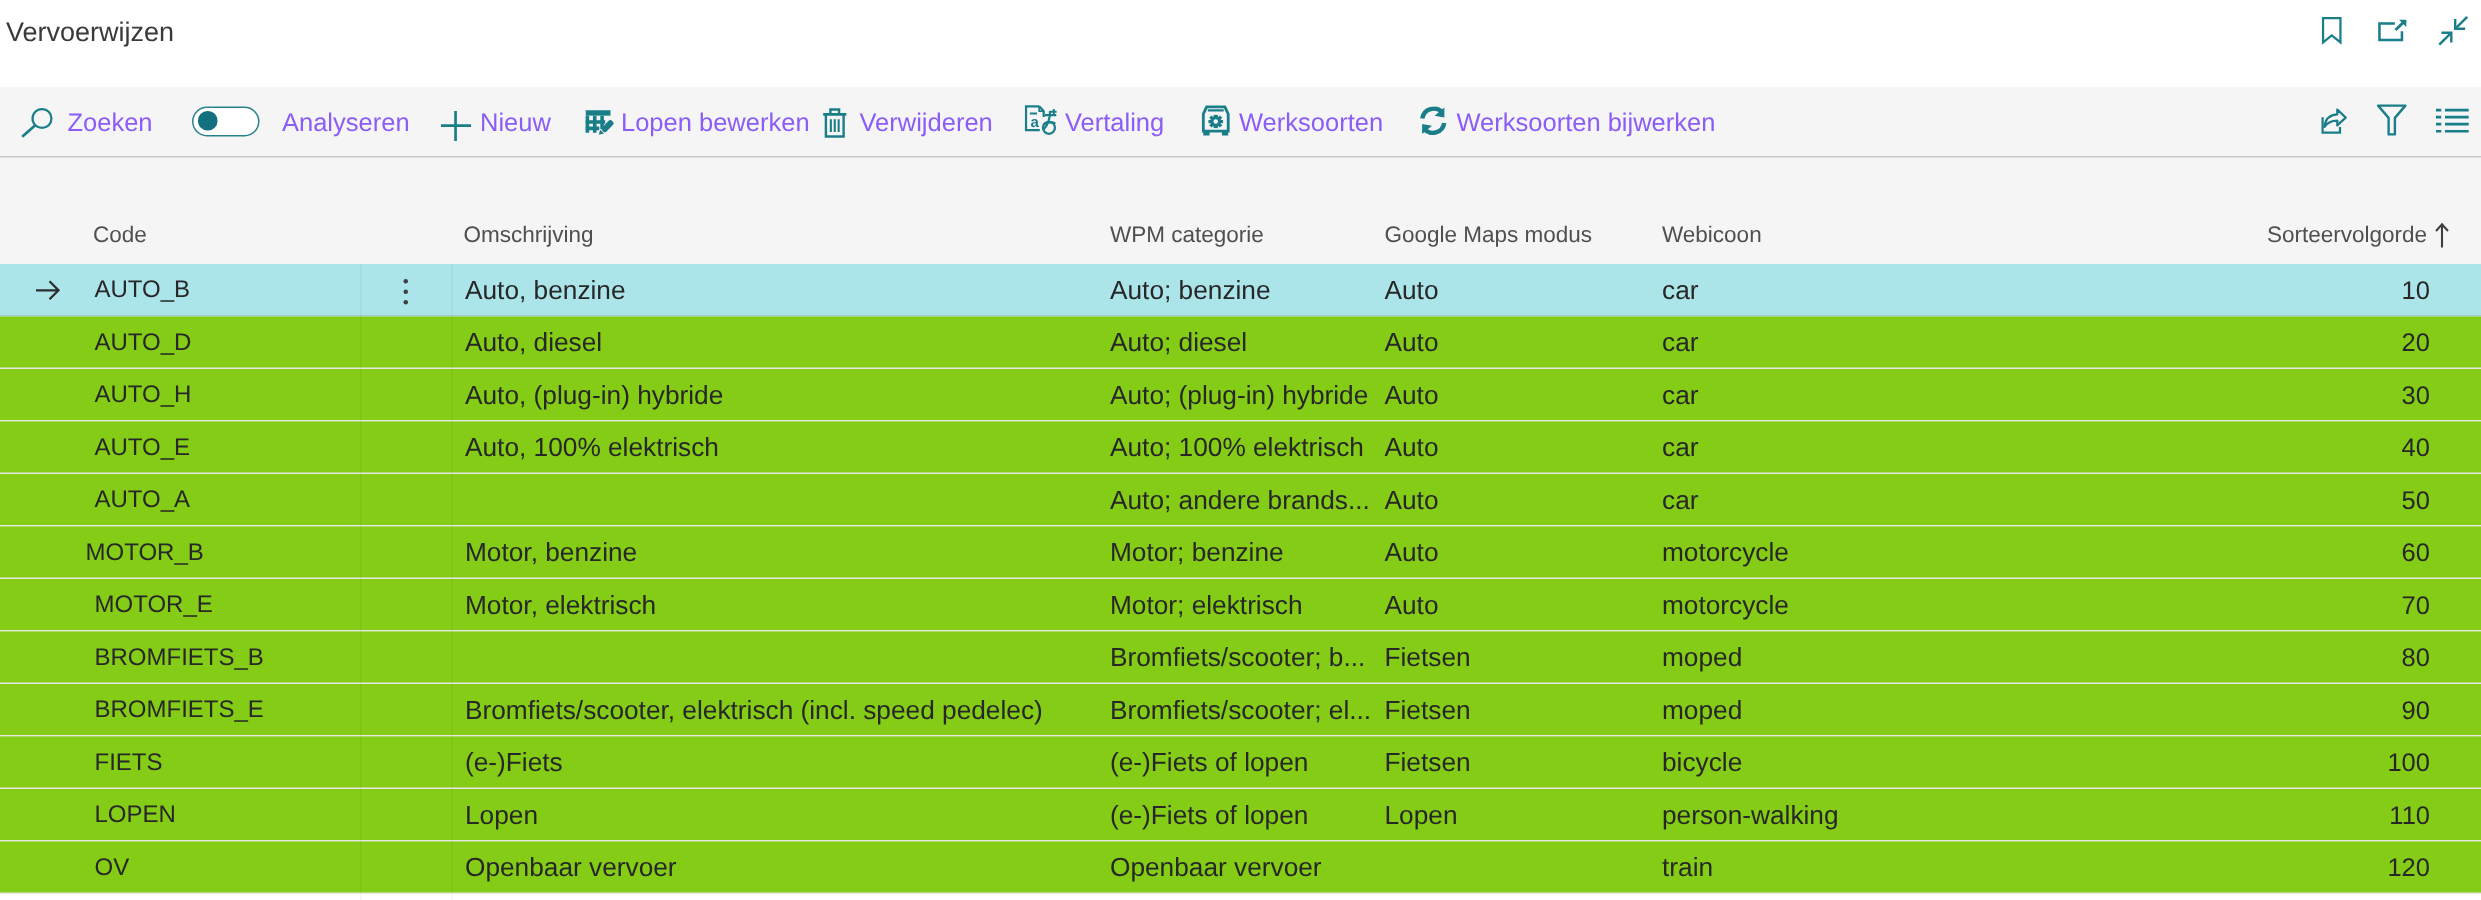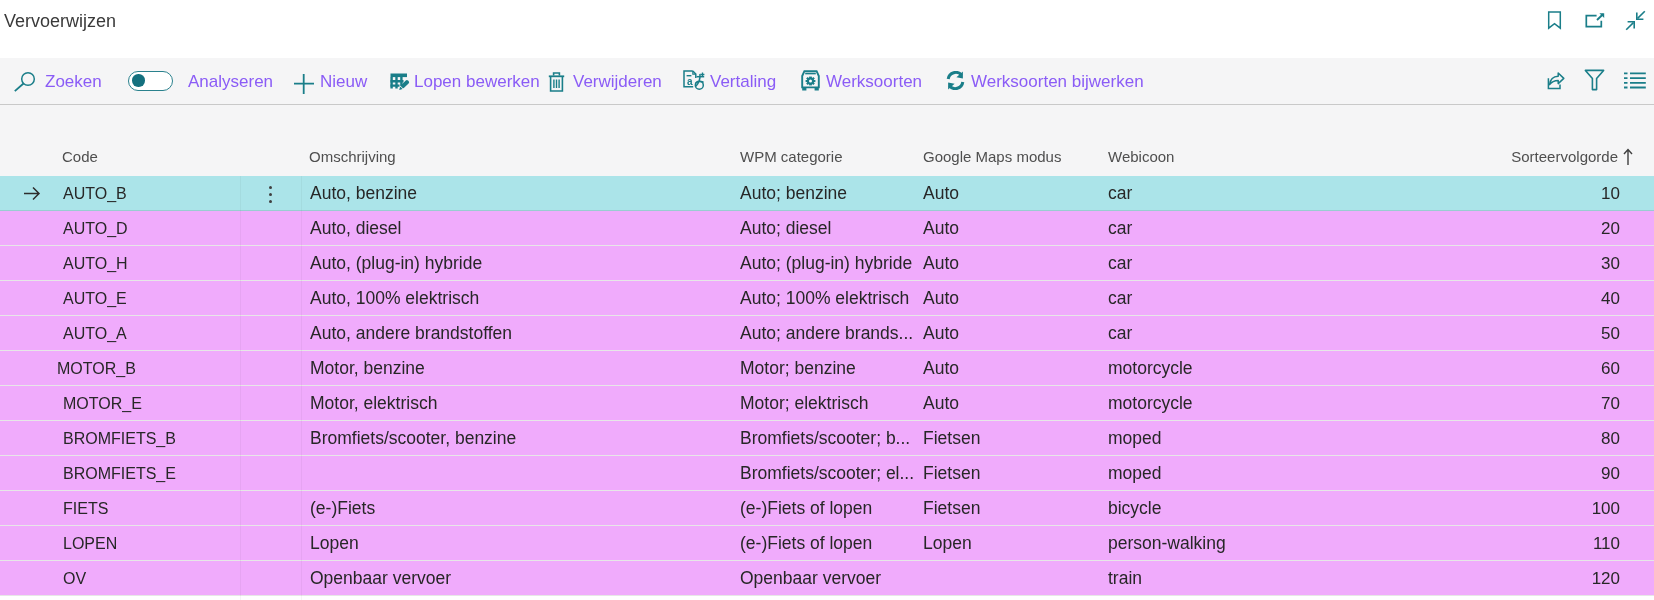--- a/index.html
+++ b/index.html
@@ -4,21 +4,21 @@
 <style>
 *{margin:0;padding:0;box-sizing:border-box}
 html,body{width:1654px;height:600px;background:#fff;font-family:"Liberation Sans",sans-serif;overflow:hidden}
 body{position:relative}
 .abs{position:absolute}
 .title{left:4px;top:11px;font-size:18px;color:#3a3a3a}
 .band{left:0;top:58px;width:1654px;height:118px;background:#f5f5f6}
 .bandline{left:0;top:104px;width:1654px;height:1px;background:#c9c9c9}
 .atext{font-size:17px;color:#8b5cf6;top:72px;line-height:20px;white-space:nowrap}
 .hdr{font-size:15px;color:#4f4f4f;top:147px;line-height:20px;white-space:nowrap}
-.row{left:0;width:1654px;height:35px;background:#f0abfc;border-bottom:1px solid #e7e7e7}
+.row{left:0;width:1654px;height:35px;background:#84cc16;border-bottom:1px solid #e7e7e7}
 .selrow{left:0;top:176px;width:1654px;height:35px;background:#abe4e9;border-bottom:1px solid rgba(0,0,0,0.10)}
 .cell{position:absolute;top:7px;font-size:17.5px;line-height:21px;color:#272727;white-space:nowrap}
 .code{font-size:16px !important}
 .num{position:absolute;top:7px;right:34px;font-size:17px;line-height:21px;color:#272727}
 .vline{width:1px;top:176px;height:424px;background:rgba(0,0,0,0.04)}
 .dots span{display:block;width:3px;height:3px;border-radius:50%;background:#3f3f3f;margin:4px 0}
 svg{display:block}
 </style>
 </head>
 <body>
@@ -184,21 +184,20 @@
 <div class="abs row" style="top:281px">
   <span class="cell code" style="left:63px">AUTO_E</span>
   <span class="cell" style="left:310px">Auto, 100% elektrisch</span>
   <span class="cell" style="left:740px">Auto; 100% elektrisch</span>
   <span class="cell" style="left:923px">Auto</span>
   <span class="cell" style="left:1108px">car</span>
   <span class="num">40</span>
 </div>
 <div class="abs row" style="top:316px">
   <span class="cell code" style="left:63px">AUTO_A</span>
-  <span class="cell" style="left:310px">Auto, andere brandstoffen</span>
   <span class="cell" style="left:740px">Auto; andere brands...</span>
   <span class="cell" style="left:923px">Auto</span>
   <span class="cell" style="left:1108px">car</span>
   <span class="num">50</span>
 </div>
 <div class="abs row" style="top:351px">
   <span class="cell code" style="left:57px">MOTOR_B</span>
   <span class="cell" style="left:310px">Motor, benzine</span>
   <span class="cell" style="left:740px">Motor; benzine</span>
   <span class="cell" style="left:923px">Auto</span>
@@ -208,28 +207,28 @@
 <div class="abs row" style="top:386px">
   <span class="cell code" style="left:63px">MOTOR_E</span>
   <span class="cell" style="left:310px">Motor, elektrisch</span>
   <span class="cell" style="left:740px">Motor; elektrisch</span>
   <span class="cell" style="left:923px">Auto</span>
   <span class="cell" style="left:1108px">motorcycle</span>
   <span class="num">70</span>
 </div>
 <div class="abs row" style="top:421px">
   <span class="cell code" style="left:63px">BROMFIETS_B</span>
-  <span class="cell" style="left:310px">Bromfiets/scooter, benzine</span>
   <span class="cell" style="left:740px">Bromfiets/scooter; b...</span>
   <span class="cell" style="left:923px">Fietsen</span>
   <span class="cell" style="left:1108px">moped</span>
   <span class="num">80</span>
 </div>
 <div class="abs row" style="top:456px">
   <span class="cell code" style="left:63px">BROMFIETS_E</span>
+  <span class="cell" style="left:310px">Bromfiets/scooter, elektrisch (incl. speed pedelec)</span>
   <span class="cell" style="left:740px">Bromfiets/scooter; el...</span>
   <span class="cell" style="left:923px">Fietsen</span>
   <span class="cell" style="left:1108px">moped</span>
   <span class="num">90</span>
 </div>
 <div class="abs row" style="top:491px">
   <span class="cell code" style="left:63px">FIETS</span>
   <span class="cell" style="left:310px">(e-)Fiets</span>
   <span class="cell" style="left:740px">(e-)Fiets of lopen</span>
   <span class="cell" style="left:923px">Fietsen</span>

